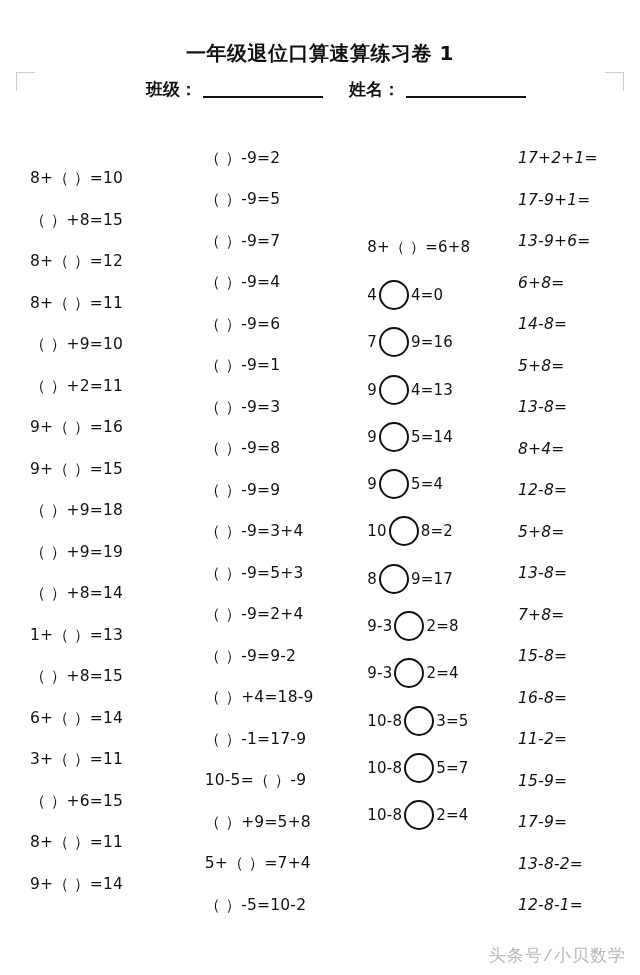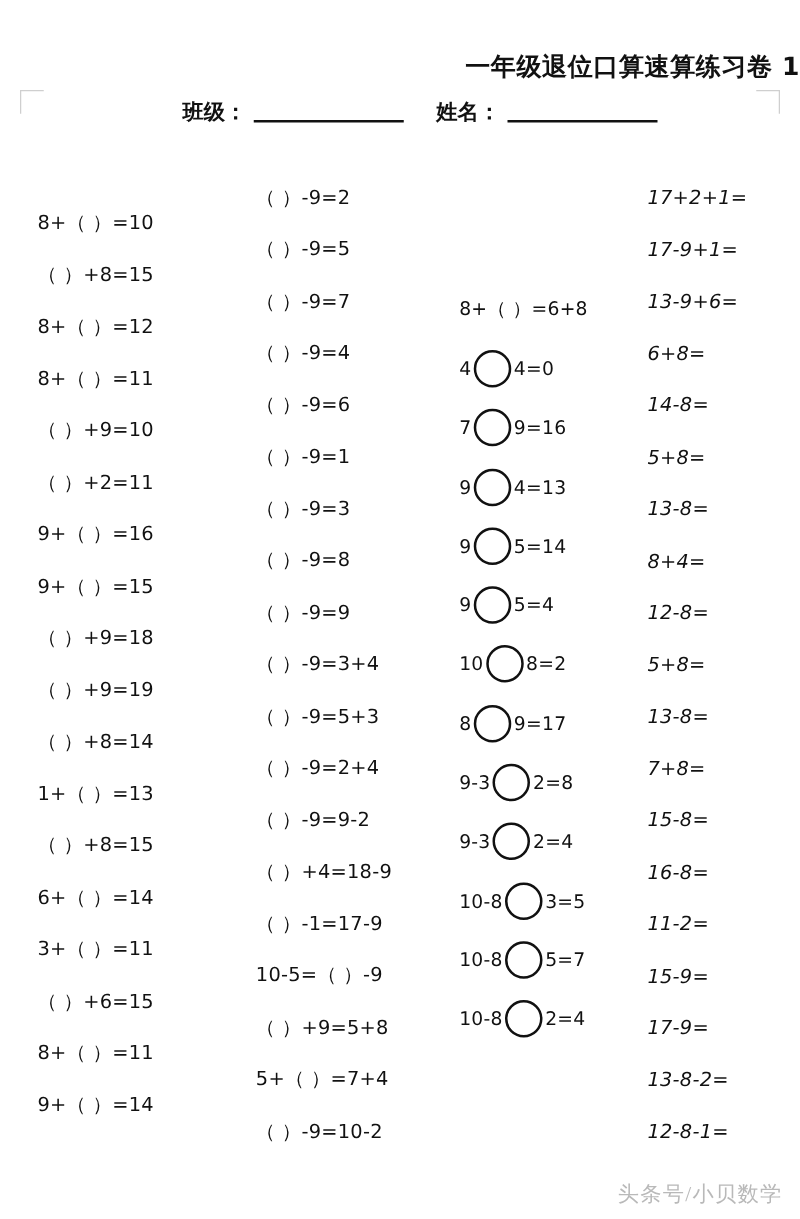--- a/index.html
+++ b/index.html
@@ -30,21 +30,21 @@
     border-width: 0;
   }
   .crop.tl { left: 16px;  top: 72px;  border-left: 1px solid #cfcfcf; border-top: 1px solid #cfcfcf; }
   .crop.tr { right: 16px; top: 72px;  border-right: 1px solid #cfcfcf; border-top: 1px solid #cfcfcf; }
 
   .title {
     position: absolute;
     top: 40px;
     left: 0;
     width: 100%;
-    text-align: right;
+    text-align: center;
     font-size: 20px;
     font-weight: bold;
     letter-spacing: 0.5px;
     font-family: "DejaVu Sans", "Liberation Sans", sans-serif;
   }
   .subhead {
     position: absolute;
     top: 78px;
     left: 16px;
     width: 100%;
@@ -113,21 +113,21 @@
     margin: 0 2px;
     vertical-align: middle;
   }
 
   .watermark {
     position: absolute;
     right: 14px;
     bottom: 8px;
     font-size: 17px;
     color: #b9b9b9;
-    font-family: Liberation Serif, serif;
+    font-family: Liberation Mono, monospace;
     letter-spacing: 1px;
   }
 </style>
 </head>
 <body>
 
 <div class="page">
 
   <div class="crop tl"></div>
   <div class="crop tr"></div>
@@ -177,21 +177,21 @@
       <div class="item">（ ）-9=9</div>
       <div class="item">（ ）-9=3+4</div>
       <div class="item">（ ）-9=5+3</div>
       <div class="item">（ ）-9=2+4</div>
       <div class="item">（ ）-9=9-2</div>
       <div class="item">（ ）+4=18-9</div>
       <div class="item">（ ）-1=17-9</div>
       <div class="item">10-5=（ ）-9</div>
       <div class="item">（ ）+9=5+8</div>
       <div class="item">5+（ ）=7+4</div>
-      <div class="item">（ ）-9=10-2</div>
+      <div class="item">（ ）-5=10-2</div>
     </div>
 
     <div class="col col3">
       <div class="item">
         <span>8+（ ）=6+8</span>
       </div>
       <div class="item">
         <span>4</span>
         <span class="circ"></span>
         <span>4=0</span>

